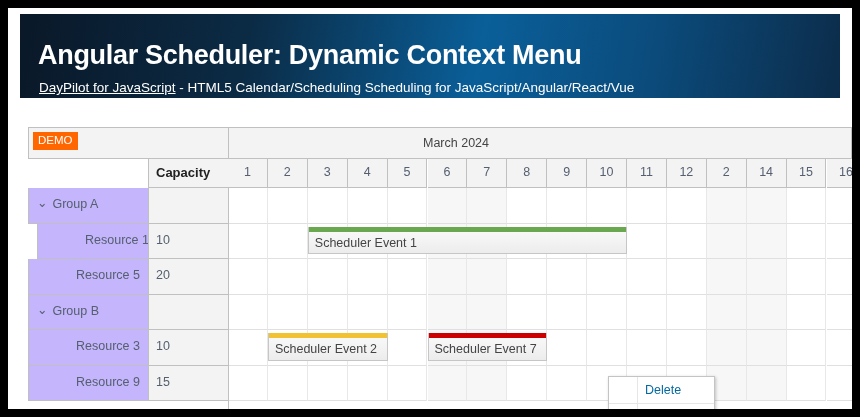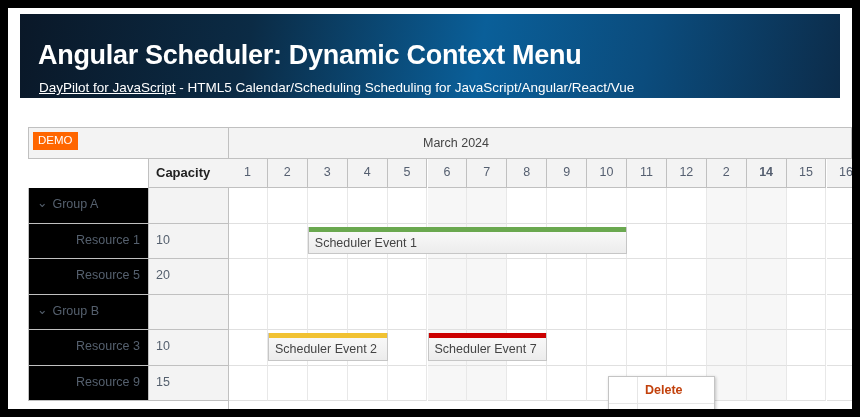--- a/index.html
+++ b/index.html
@@ -148,21 +148,21 @@
     color: #555f70;
     font-size: 12.5px;
     overflow: hidden;
   }
 
   
   .res-row-name {
     position: absolute;
     left: 0;
     width: 120px;
-    background: #000000;
+    background: #c4b5fd;
     border: 1px solid #c0c0c0;
     border-top: none;
     border-right: none;
     color: #55606e;
     font-size: 12.5px;
     overflow: hidden;
     white-space: nowrap;
   }
   .res-row-name.child {
     text-align: right;
@@ -245,23 +245,22 @@
     border: 1px solid #c4c4c4;
     box-shadow: 1px 1px 3px rgba(0,0,0,0.22);
     font-size: 12.5px;
     z-index: 40;
   }
   .menu-item {
     position: relative;
     height: 27px;
     line-height: 27px;
     border-bottom: 1px solid #e6e6e6;
-    color: #c2410c;
-    white-space: nowrap;
-    font-weight: bold;
+    color: #0369a1;
+    white-space: nowrap;
   }
   .menu-item:last-child { border-bottom: none; }
   .menu-icon-slot {
     position: absolute;
     left: 0; top: 0;
     width: 29px; height: 100%;
     border-right: 1px solid #e6e6e6;
   }
   .menu-label {
     position: absolute;
@@ -300,28 +299,28 @@
         <div class="day-cell" style="left: 319.7px; width: 39.9px;">4</div>
         <div class="day-cell" style="left: 359.6px; width: 39.9px;">5</div>
         <div class="day-cell" style="left: 399.5px; width: 39.9px;">6</div>
         <div class="day-cell" style="left: 439.4px; width: 39.9px;">7</div>
         <div class="day-cell" style="left: 479.3px; width: 39.9px;">8</div>
         <div class="day-cell" style="left: 519.2px; width: 39.9px;">9</div>
         <div class="day-cell" style="left: 559.1px; width: 39.9px;">10</div>
         <div class="day-cell" style="left: 599px; width: 39.9px;">11</div>
         <div class="day-cell" style="left: 638.9px; width: 39.9px;">12</div>
         <div class="day-cell" style="left: 678.8px; width: 39.9px;">2</div>
-        <div class="day-cell" style="left: 718.7px; width: 39.9px; font-weight: bold;">14</div>
+        <div class="day-cell" style="left: 718.7px; width: 39.9px;">14</div>
         <div class="day-cell" style="left: 758.6px; width: 39.9px;">15</div>
         <div class="day-cell" style="left: 798.5px; width: 39.9px;">16</div>
       </div>
     <div id="row-headers">
         <div class="res-row-name group" style="top: 61px; height: 35.5px; line-height: 33.5px;"><span class="chev">⌄</span><span>Group A</span></div>
         <div class="res-row-cap" style="top: 61px; height: 35.5px; line-height: 33.5px;"></div>
-        <div class="res-row-name child" style="top: 96.5px; height: 35.5px; line-height: 33.5px;"><span>Resource 1</span></div>
+        <div class="res-row-name child" style="top: 96.5px; height: 35.5px; line-height: 33.5px; margin-left: 9px;"><span>Resource 1</span></div>
         <div class="res-row-cap" style="top: 96.5px; height: 35.5px; line-height: 33.5px;">10</div>
         <div class="res-row-name child" style="top: 132px; height: 35.5px; line-height: 33.5px;"><span>Resource 5</span></div>
         <div class="res-row-cap" style="top: 132px; height: 35.5px; line-height: 33.5px;">20</div>
         <div class="res-row-name group" style="top: 167.5px; height: 35.5px; line-height: 33.5px;"><span class="chev">⌄</span><span>Group B</span></div>
         <div class="res-row-cap" style="top: 167.5px; height: 35.5px; line-height: 33.5px;"></div>
         <div class="res-row-name child" style="top: 203px; height: 35.5px; line-height: 33.5px;"><span>Resource 3</span></div>
         <div class="res-row-cap" style="top: 203px; height: 35.5px; line-height: 33.5px;">10</div>
         <div class="res-row-name child" style="top: 238.5px; height: 35.5px; line-height: 33.5px;"><span>Resource 9</span></div>
         <div class="res-row-cap" style="top: 238.5px; height: 35.5px; line-height: 33.5px;">15</div>
       </div>

